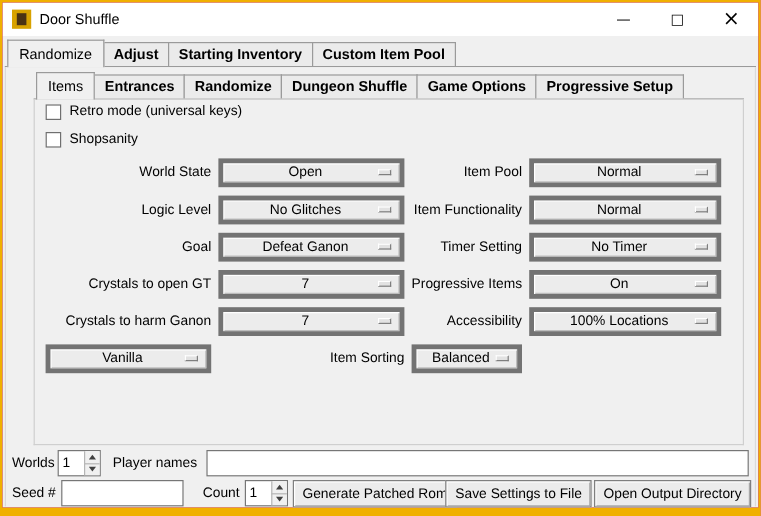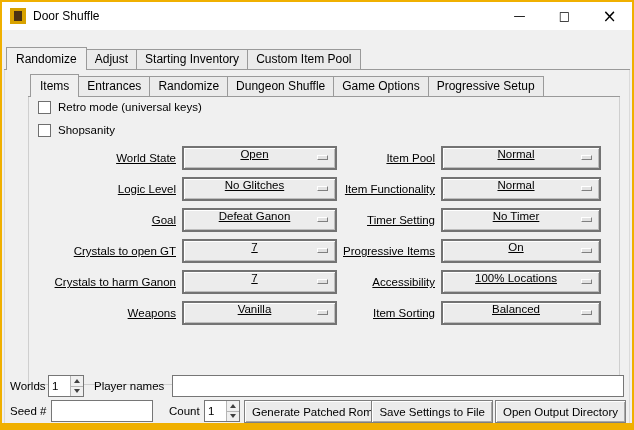--- a/index.html
+++ b/index.html
@@ -35,37 +35,37 @@
     width: 45px; height: 28px;
     display: flex; align-items: center; justify-content: center;
     font-family: "DejaVu Sans", sans-serif;
     font-size: 12px; color: #000; cursor: default;
   }
   .win-btn.close-btn { font-size: 17px; }
 
   
   .content {
     position: absolute; top: 28px; left: 0; right: 0; bottom: 0;
-    background: #f0f0f0; padding: 17px 2px 2px;
+    background: #f0f0f0; padding: 3px 2px 2px;
   }
 
   
   .tabrow {
     display: flex; align-items: flex-end;
     border-bottom: 1px solid #9a9a9a;
     padding-left: 2px;
   }
   .tab {
     font-size: 12px; line-height: 14px; white-space: nowrap;
     padding: 2px 8px 3px;
     background: #ebebeb;
     border: 1px solid #9a9a9a; border-bottom: none;
     position: relative; cursor: default;
   }
-  .tab + .tab { margin-left: -1px; }
+  .tab + .tab { margin-left: -1px; font-weight: bold; }
   .tab.selected {
     padding: 4px 9px 4px;
     background: #f0f0f0;
     margin-bottom: -1px;
     z-index: 2;
   }
 
   .outer-panel {
     position: relative;
     margin: 0;
@@ -92,31 +92,31 @@
   .checkbox-row.r2 { top: 27px; }
   .checkbox-box { width: 13px; height: 13px; background: #ffffff; border: 1px solid #6f6f6f; flex: none; }
   .checkbox-label { font-size: 11.5px; color: #000; }
 
   
   .options-grid {
     position: absolute; top: 49px; left: 9px;
     display: grid;
     grid-template-columns: 138px 155px 92px 160px;
     grid-auto-rows: 24px;
-    column-gap: 6px; row-gap: 7px; text-decoration: underline;
+    column-gap: 6px; row-gap: 7px;
   }
   .opt-label {
     font-size: 11.5px; color: #000;
     text-align: right; line-height: 24px; white-space: nowrap;
   }
   .dropdown {
     position: relative;
-    display: flex; align-items: flex-start; justify-content: center;
+    display: flex; align-items: center; justify-content: center;
     background: #ececec;
-    border: 2px solid #737373;
+    border: 4px solid #737373;
     box-shadow: inset 1px 1px 0 #ffffff, inset -1px -1px 0 #bdbdbd;
     cursor: default;
   }
   .dd-value { font-size: 11.5px; color: #000; padding-right: 10px; }
   .dd-indicator {
     position: absolute; right: 7px; top: 50%; margin-top: -3px;
     width: 11px; height: 5px;
     background: #e2e2e2;
     border-top: 1px solid #ffffff; border-left: 1px solid #ffffff;
     border-right: 1px solid #7f7f7f; border-bottom: 1px solid #7f7f7f;
@@ -260,21 +260,20 @@
           <div class="dropdown">
             <span class="dd-value">7</span>
             <span class="dd-indicator"></span>
           </div>
           <div class="opt-label">Accessibility</div>
           <div class="dropdown">
             <span class="dd-value">100% Locations</span>
             <span class="dd-indicator"></span>
           </div>
 
-          <div class="opt-label">Weapons</div>
           <div class="dropdown">
             <span class="dd-value">Vanilla</span>
             <span class="dd-indicator"></span>
           </div>
           <div class="opt-label">Item Sorting</div>
           <div class="dropdown">
             <span class="dd-value">Balanced</span>
             <span class="dd-indicator"></span>
           </div>
 

